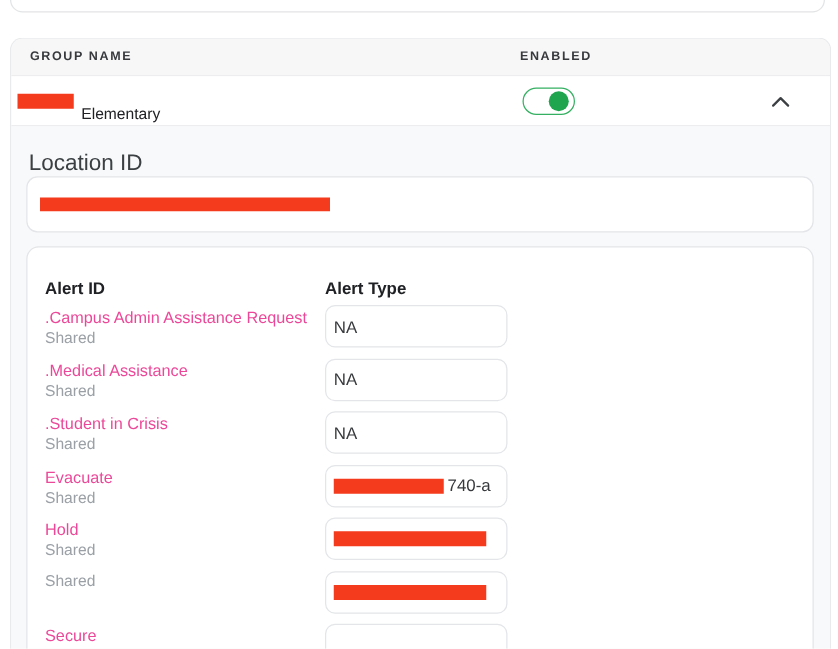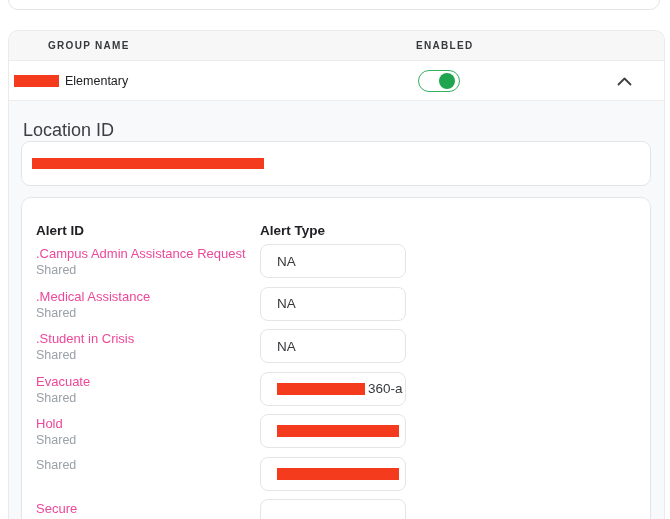--- a/index.html
+++ b/index.html
@@ -43,39 +43,39 @@
     border-bottom: 1px solid #ededef;
   }
   .col-label {
     position: absolute;
     top: 9px;
     font-size: 10px;
     font-weight: bold;
     letter-spacing: 1.3px;
     color: #37393c;
   }
-  .col-label.first { left: 15px; margin-left: 24px; }
+  .col-label.first { left: 15px; }
   .col-label.enabled { left: 407px; }
 
   .gc-row {
     position: relative;
     height: 40px;
     background: #ffffff;
     border-bottom: 1px solid #ededef;
     cursor: pointer;
   }
   .redact { background: var(--redact, #f53b1d); display: inline-block; }
   .name-redact {
     position: absolute;
     left: 5px; top: 14px;
     width: 45px; height: 12px;
   }
   .group-name {
     position: absolute;
-    left: 56px; top: 13px;
+    left: 56px; top: 23px;
     font-size: 12.5px;
     color: #202124;
   }
 
   .toggle {
     position: absolute;
     left: 409px; top: 9px;
     width: 42px; height: 22px;
     border: 1.5px solid #35b062;
     border-radius: 11px;
@@ -170,21 +170,21 @@
     color: #9aa0a6;
     line-height: 16px;
   }
   .alert-id-input {
     height: 34px;
     background: #ffffff;
     border: 1px solid #e3e5e8;
     border-radius: 8px;
     display: flex;
     align-items: center;
-    padding-left: 16px;
+    padding-left: 6px;
     font-size: 13.5px;
     color: #37393c;
   }
   .id-redact { height: 12px; margin-right: 3px; flex: none; }
   .id-text { white-space: nowrap; }
 </style>
 </head>
 <body>
 
 <div class="screen">
@@ -256,21 +256,21 @@
     </div>
   </div>
 
   <div class="alert-row">
     <div class="alert-type">
       <div class="alert-name">Evacuate</div>
       <div class="alert-scope">Shared</div>
     </div>
     <div class="alert-id-input">
       <span class="redact id-redact" style="width: 88px;"></span>
-      <span class="id-text">360-a</span>
+      <span class="id-text">740-a</span>
     </div>
   </div>
 
   <div class="alert-row">
     <div class="alert-type">
       <div class="alert-name">Hold</div>
       <div class="alert-scope">Shared</div>
     </div>
     <div class="alert-id-input">
       <span class="redact id-redact" style="width: 122px;"></span>

